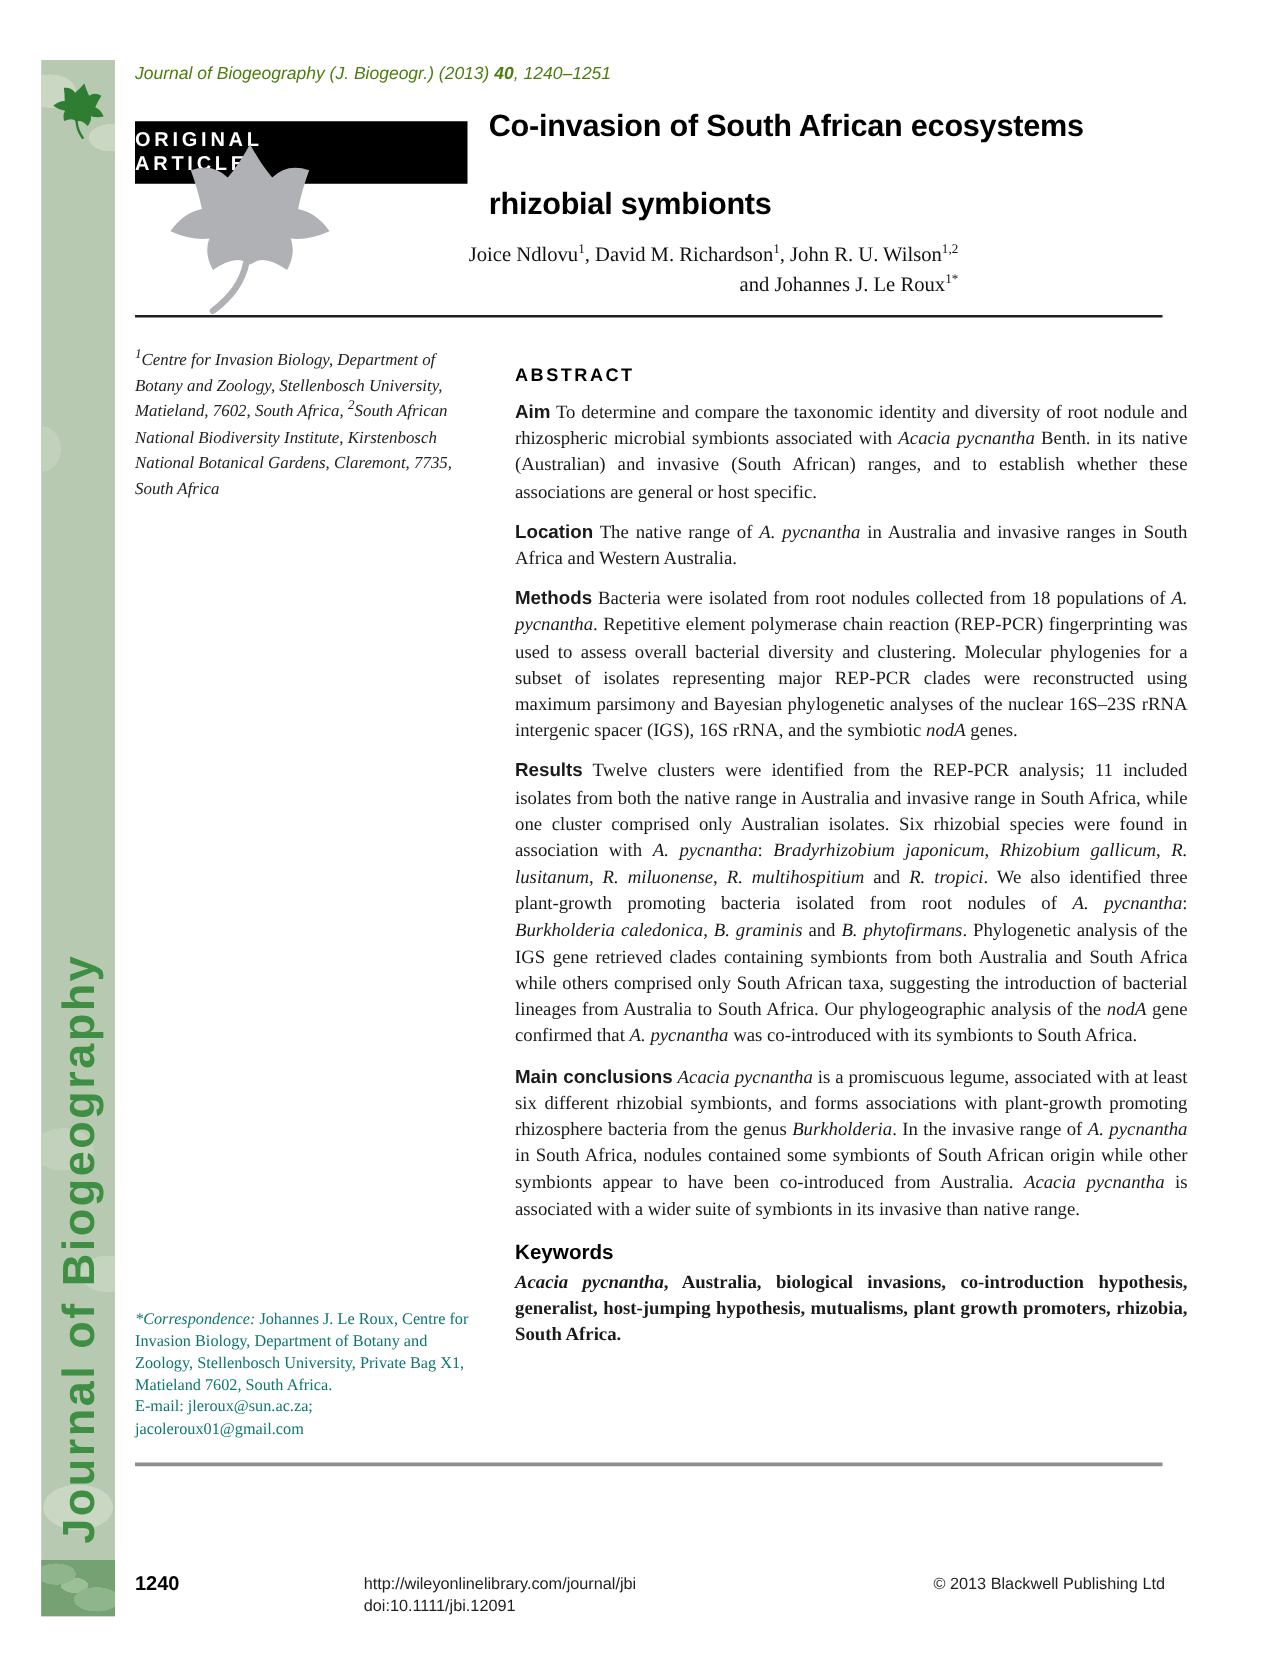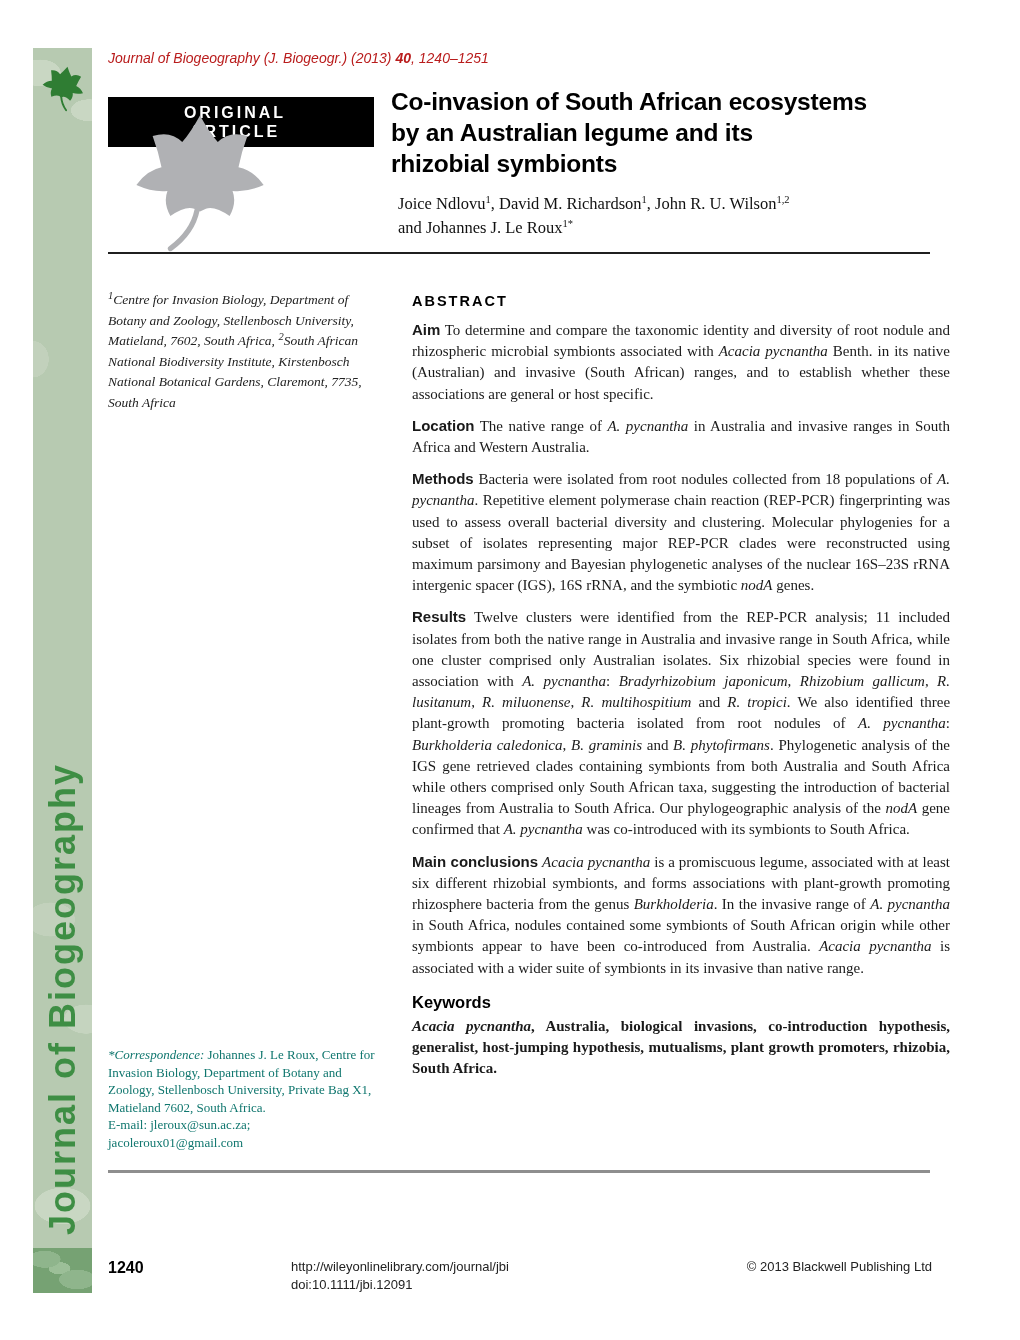--- a/index.html
+++ b/index.html
@@ -24,38 +24,38 @@
       #76a273;}
   .sidebar-leaf{position:absolute;left:6px;top:14px;width:48px;height:52px;color:#2f7d33;
     transform:scaleX(-1) rotate(-12deg);}
   .vtitle-wrap{position:absolute;left:0;bottom:58px;width:100%;display:flex;justify-content:center;}
   .vtitle{writing-mode:vertical-rl;transform:rotate(180deg);
     font-family:"Liberation Sans","DejaVu Sans",sans-serif;font-weight:700;font-size:36px;
     letter-spacing:2px;color:#3e8e44;white-space:nowrap;}
 
   
   .citation{position:absolute;left:108px;top:50px;font-family:"Liberation Sans","DejaVu Sans",sans-serif;
-    font-style:italic;font-size:14px;color:#b91c1c;}
+    font-style:italic;font-size:14px;color:#4d7c0f;}
   .badge{position:absolute;left:108px;top:97px;width:266px;height:50px;background:#000;z-index:2;
-    box-sizing:border-box;padding:6px 12px 0 0;text-align:center;
+    box-sizing:border-box;padding:6px 12px 0 0;text-align:left;
     font-family:"Liberation Sans","DejaVu Sans",sans-serif;font-weight:700;font-size:16px;
     line-height:19px;color:#fff;letter-spacing:3px;}
   .badge span{display:block;}
   .logo-leaf{position:absolute;left:124px;top:108px;width:152px;height:148px;color:#b0b1b4;z-index:3;}
 
   .title{position:absolute;left:391px;top:86px;width:560px;white-space:nowrap;
     font-family:"Liberation Sans","DejaVu Sans",sans-serif;font-weight:700;
     font-size:24.5px;line-height:31px;letter-spacing:-0.2px;color:#000;}
-  .authors{position:absolute;left:398px;top:192px;font-size:16.5px;line-height:24px;color:#111;}
+  .authors{position:absolute;left:375px;top:192px;font-size:16.5px;line-height:24px;color:#111;text-align:right;}
 
   .rule-top{position:absolute;left:108px;top:252px;width:822px;height:2px;background:#1f1f1f;}
   .rule-bottom{position:absolute;left:108px;top:1170px;width:822px;height:3px;background:#8e8e8e;}
 
   
-  .affiliations{position:absolute;left:108px;top:290px;width:268px;
+  .affiliations{position:absolute;left:108px;top:278px;width:268px;
     font-style:italic;font-size:13.5px;line-height:20.6px;color:#222;}
   .correspondence{position:absolute;left:108px;top:1046px;width:274px;
     font-size:13px;line-height:17.6px;color:#0f766e;}
 
   .right-col{position:absolute;left:412px;top:281px;width:538px;margin-top:12px;}
   .abstract-heading{font-family:"Liberation Sans","DejaVu Sans",sans-serif;font-weight:700;
     font-size:14.5px;letter-spacing:2px;color:#000;margin:0 0 10px 0;}
   .right-col p{margin:0 0 10px 0;font-size:15px;line-height:21.2px;text-align:justify;color:#1a1a1a;}
   .keywords-heading{font-family:"Liberation Sans","DejaVu Sans",sans-serif;font-weight:700;
     font-size:16.5px;color:#000;margin:14px 0 4px 0;}
@@ -97,21 +97,21 @@
 
   <div class="badge">
     <span>ORIGINAL</span>
     <span>ARTICLE</span>
   </div>
   <svg class="logo-leaf" viewBox="0 0 100 100" aria-hidden="true">
     <path fill="currentColor" d="M50 5 Q56 16 62 23 Q70 15 82 19 Q78 30 76 40 Q86 42 93 52 Q82 57 72 56 Q75 64 70 73 Q60 66 54 68 L50 70 L46 68 Q40 66 30 73 Q25 64 28 56 Q18 57 7 52 Q14 42 24 40 Q22 30 18 19 Q30 15 38 23 Q44 16 50 5 Z"></path>
     <path fill="none" stroke="currentColor" stroke-width="3.5" stroke-linecap="round" d="M48 69 Q45 84 30 95"></path>
   </svg>
 
-  <h1 class="title" style="margin:0;"><span>Co-invasion of South African ecosystems</span><br><span>by an Australian legume and its</span><br><span>rhizobial symbionts</span></h1>
+  <h1 class="title" style="margin:0;"><span>Co-invasion of South African ecosystems</span><br><br><span>rhizobial symbionts</span></h1>
   <div class="authors"><span>Joice Ndlovu</span><span class="rs-sup">1</span><span>, David M. Richardson</span><span class="rs-sup">1</span><span>, John R. U. Wilson</span><span class="rs-sup">1,2</span><br><span>and Johannes J. Le Roux</span><span class="rs-sup">1*</span></div>
 
   <div class="rule-top"></div>
 
   <div class="affiliations"><span class="rs-isup">1</span><span class="rs-i">Centre for Invasion Biology, Department of Botany and Zoology, Stellenbosch University, Matieland, 7602, South Africa, </span><span class="rs-isup">2</span><span class="rs-i">South African National Biodiversity Institute, Kirstenbosch National Botanical Gardens, Claremont, 7735, South Africa</span></div>
   <div class="correspondence"><span class="rs-i">*Correspondence:</span><span> Johannes J. Le Roux, Centre for Invasion Biology, Department of Botany and Zoology, Stellenbosch University, Private Bag X1, Matieland 7602, South Africa.</span><br><span>E-mail: jleroux@sun.ac.za;</span><br><span>jacoleroux01@gmail.com</span></div>
 
   <div class="right-col">
     <div class="abstract-heading">ABSTRACT</div>
     <p><span class="rs-lead">Aim</span><span> To determine and compare the taxonomic identity and diversity of root nodule and rhizospheric microbial symbionts associated with </span><span class="rs-i">Acacia pycnantha</span><span> Benth. in its native (Australian) and invasive (South African) ranges, and to establish whether these associations are general or host specific.</span></p>

